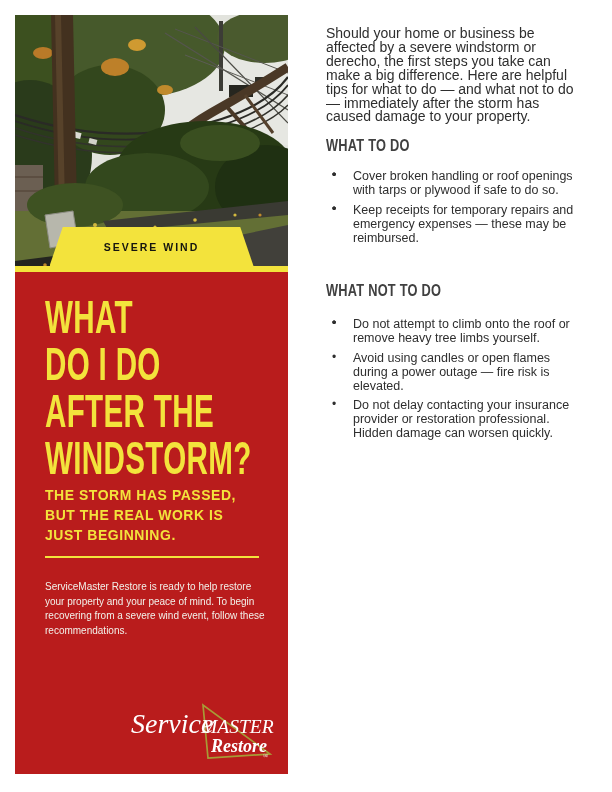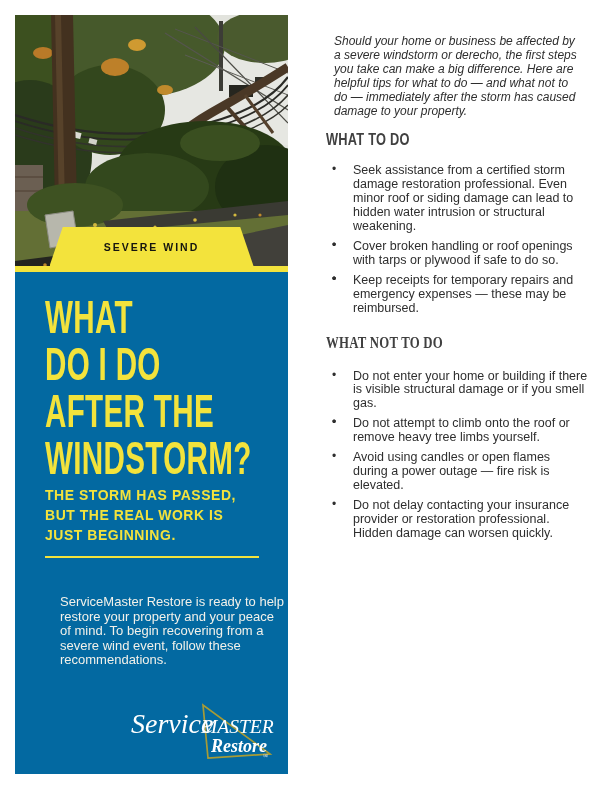--- a/index.html
+++ b/index.html
@@ -1,46 +1,46 @@
 <!DOCTYPE html>
 <html><head>
 <meta charset="utf-8">
 <style>
   html,body{margin:0;padding:0;background:#ffffff;}
   .page{position:relative;width:612px;height:792px;background:#ffffff;overflow:hidden;
         font-family:"Liberation Sans", sans-serif;}
 
   
   .panel{position:absolute;left:15px;top:15px;width:273px;height:759px;
-         background:#0369a1;overflow:hidden;}
+         background:#b91c1c;overflow:hidden;}
   .photo{position:absolute;left:0;top:0;width:273px;height:257px;display:block;}
   .yellow-band{position:absolute;left:0;top:251px;width:273px;height:6px;background:#F3E33C;}
   .badge{position:absolute;top:212px;left:50%;transform:translateX(-50%);
          width:204px;height:39px;background:#F3E33C;
          clip-path:polygon(0 100%, 6.5% 0, 93.5% 0, 100% 100%);
          display:flex;align-items:center;justify-content:center;}
   .badge span{font-size:10.5px;font-weight:bold;letter-spacing:2px;color:#15150f;}
   .title{position:absolute;left:30px;top:278px;margin:0;color:#F3E33C;
          font-size:47px;line-height:47px;font-weight:bold;white-space:nowrap;
          transform:scaleX(0.63);transform-origin:left top;letter-spacing:0.5px;}
   .title span{display:block;}
   .subtitle{position:absolute;left:30px;top:470px;margin:0;color:#F3E33C;
             font-size:15px;line-height:20px;font-weight:bold;white-space:nowrap;
             letter-spacing:0.6px;transform:scaleX(0.93);transform-origin:left top;}
   .subtitle span{display:block;}
   .rule{position:absolute;left:30px;top:541px;width:214px;height:2px;background:#F3E33C;}
-  .panel-par{position:absolute;left:30px;top:565px;width:226px;margin:15px;
-             color:#F2F1EA;font-size:13px;line-height:14.6px;}
+  .panel-par{position:absolute;left:30px;top:565px;width:226px;margin:0;
+             color:#F2F1EA;font-size:10px;line-height:14.6px;}
   .logo{position:absolute;left:98px;top:673px;width:165px;height:88px;}
 
   
   .content{position:absolute;left:326px;top:27px;width:262px;color:#2e2e2e;}
-  .intro{margin:8px;font-size:12px;line-height:13.9px;font-style:italic;}
+  .intro{margin:0;font-size:14px;line-height:13.9px;}
   .content h2{margin:13px 0 0 0;font-size:16px;line-height:17px;color:#404040;}
-  .content h2.second{margin-top:18px;font-family:Liberation Serif, serif;}
+  .content h2.second{margin-top:36px;}
   .content h2 span{display:inline-block;transform:scaleX(0.8);transform-origin:left center;
                    font-weight:bold;letter-spacing:0.3px;white-space:nowrap;}
   .content ul{list-style:none;margin:16px 0 0 0;padding:0;font-size:12.5px;line-height:13.9px;}
   .content ul.second{margin-top:19px;}
   .content li{position:relative;padding-left:27px;margin-bottom:6px;}
   .content li:last-child{margin-bottom:0;}
   .content li .bullet{position:absolute;left:6px;top:-1px;font-size:12px;color:#2e2e2e;}
 </style>
 </head>
 <body>
@@ -159,33 +159,33 @@
   </aside>
 
   <main class="content">
 
     <p class="intro">Should your home or business be affected by a severe windstorm or derecho, the first steps you take can make a big difference. Here are helpful tips for what to do — and what not to do — immediately after the storm has caused damage to your property.</p>
 
     <h2>
       <span>WHAT TO DO</span>
     </h2>
     <ul>
-      <li><span class="bullet">•</span><span>Seek assistance from a certified storm damage restoration professional. Even minor roof or siding damage can lead to hidden water intrusion or structural weakening.</span></li>
+      <li><span class="bullet">•</span></li>
       <li><span class="bullet">•</span></li>
       <li><span class="bullet">•</span><span>Cover broken handling or roof openings with tarps or plywood if safe to do so.</span></li>
       <li><span class="bullet">•</span></li>
       <li><span class="bullet">•</span></li>
       <li><span class="bullet">•</span><span>Keep receipts for temporary repairs and emergency expenses — these may be reimbursed.</span></li>
     </ul>
 
     <h2 class="second">
       <span>WHAT NOT TO DO</span>
     </h2>
     <ul class="second">
-      <li><span class="bullet">•</span><span>Do not enter your home or building if there is visible structural damage or if you smell gas.</span></li>
+      <li><span class="bullet">•</span></li>
       <li><span class="bullet">•</span></li>
       <li><span class="bullet">•</span><span>Do not attempt to climb onto the roof or remove heavy tree limbs yourself.</span></li>
       <li><span class="bullet">•</span><span>Avoid using candles or open flames during a power outage — fire risk is elevated.</span></li>
       <li><span class="bullet">•</span><span>Do not delay contacting your insurance provider or restoration professional. Hidden damage can worsen quickly.</span></li>
     </ul>
   </main>
 
 </div>
 
 </body></html>

